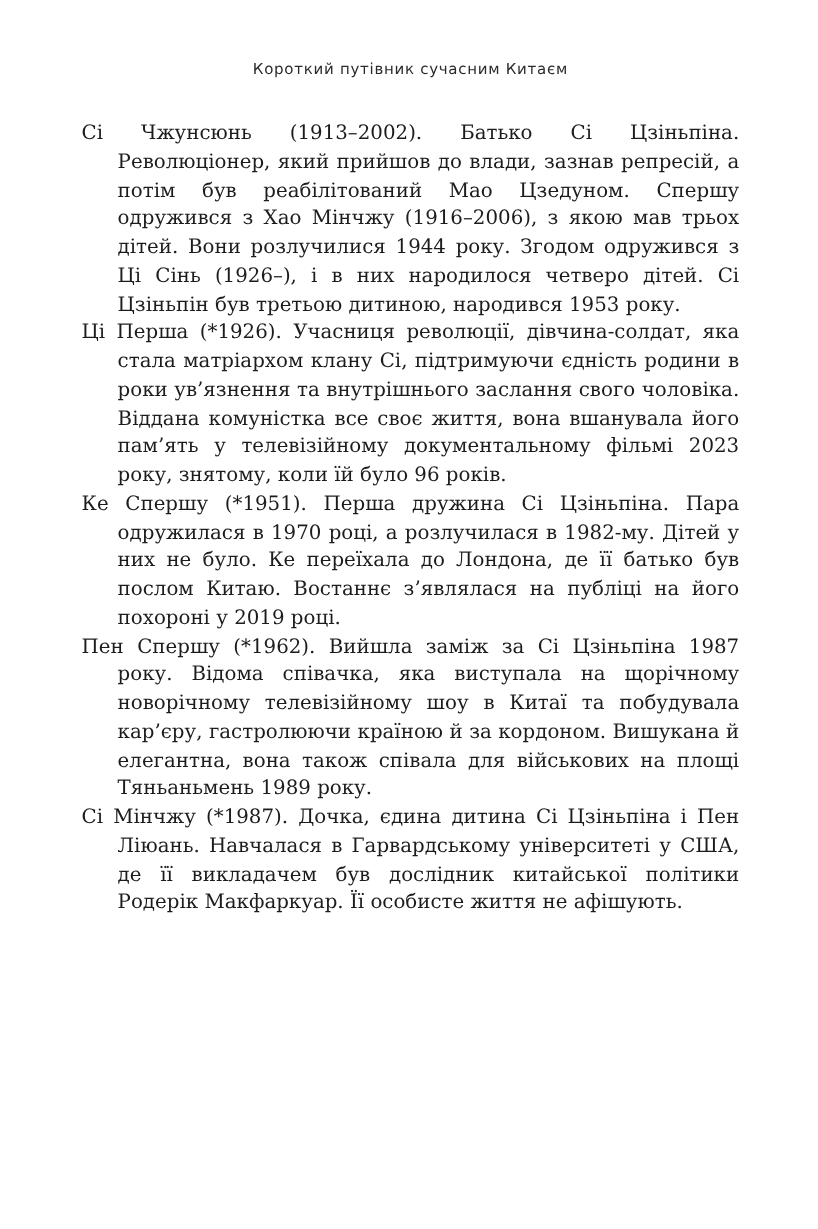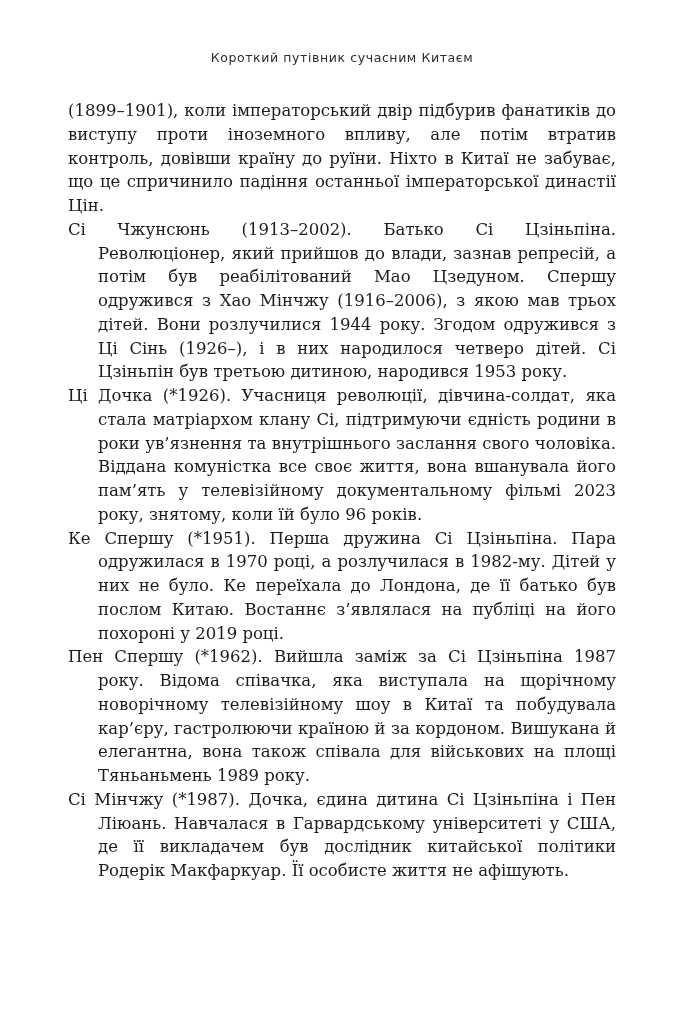--- a/index.html
+++ b/index.html
@@ -65,28 +65,27 @@
     font-weight: normal;
   }
 </style>
 </head>
 <body>
 
 <div class="page">
 
   <div class="running-header">Короткий путівник сучасним Китаєм</div>
 
-  <p class="intro">(1899–1901), коли імператорський двір підбурив фанатиків до виступу проти іноземного впливу, але потім втратив контроль, довівши країну до руїни. Ніхто в Китаї не забуває, що це спричинило падіння останньої імператорської династії Цін.</p>
 
 
   <div class="entries">
 
     <p class="entry"><span class="entry-name">Сі Чжунсюнь</span><span> (1913–2002). Батько Сі Цзіньпіна. Революціонер, який прийшов до влади, зазнав репресій, а потім був реабілітований Мао Цзедуном. Спершу одружився з Хао Мінчжу (1916–2006), з якою мав трьох дітей. Вони розлучилися 1944 року. Згодом одружився з Ці Сінь (1926–), і в них народилося четверо дітей. Сі Цзіньпін був третьою дитиною, народився 1953 року.</span></p>
 
-    <p class="entry"><span class="entry-name">Ці Дочка</span><span> (*1926). Учасниця революції, дівчина-солдат, яка стала матріархом клану Сі, підтримуючи єдність родини в роки ув’язнення та внутрішнього заслання свого чоловіка. Віддана комуністка все своє життя, вона вшанувала його пам’ять у телевізійному документальному фільмі 2023 року, знятому, коли їй було 96 років.</span></p>
+    <p class="entry"><span class="entry-name">Ці Перша</span><span> (*1926). Учасниця революції, дівчина-солдат, яка стала матріархом клану Сі, підтримуючи єдність родини в роки ув’язнення та внутрішнього заслання свого чоловіка. Віддана комуністка все своє життя, вона вшанувала його пам’ять у телевізійному документальному фільмі 2023 року, знятому, коли їй було 96 років.</span></p>
 
     <p class="entry"><span class="entry-name">Ке Спершу</span><span> (*1951). Перша дружина Сі Цзіньпіна. Пара одружилася в 1970 році, а розлучилася в 1982-му. Дітей у них не було. Ке переїхала до Лондона, де її батько був послом Китаю. Востаннє з’являлася на публіці на його похороні у 2019 році.</span></p>
 
     <p class="entry"><span class="entry-name">Пен Спершу</span><span> (*1962). Вийшла заміж за Сі Цзіньпіна 1987 року. Відома співачка, яка виступала на щорічному новорічному телевізійному шоу в Китаї та побудувала кар’єру, гастролюючи країною й за кордоном. Вишукана й елегантна, вона також співала для військових на площі Тяньаньмень 1989 року.</span></p>
 
     <p class="entry"><span class="entry-name">Сі Мінчжу</span><span> (*1987). Дочка, єдина дитина Сі Цзіньпіна і Пен Ліюань. Навчалася в Гарвардському університеті у США, де її викладачем був дослідник китайської політики Родерік Макфаркуар. Її особисте життя не афішують.</span></p>
 
   </div>
 
 </div>

